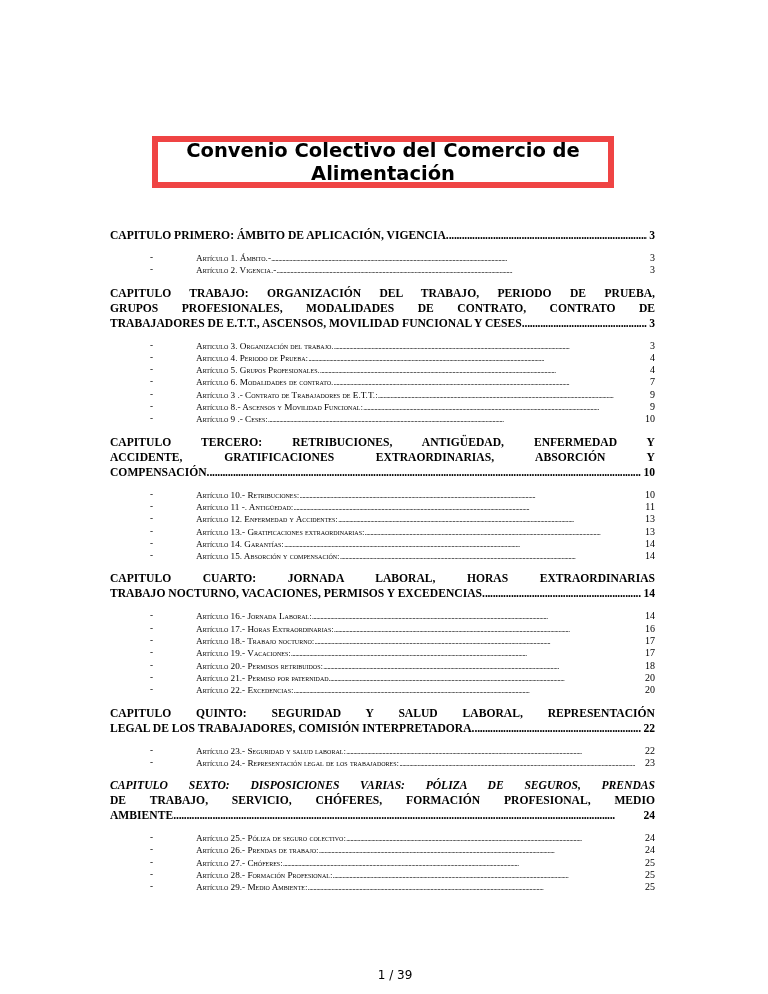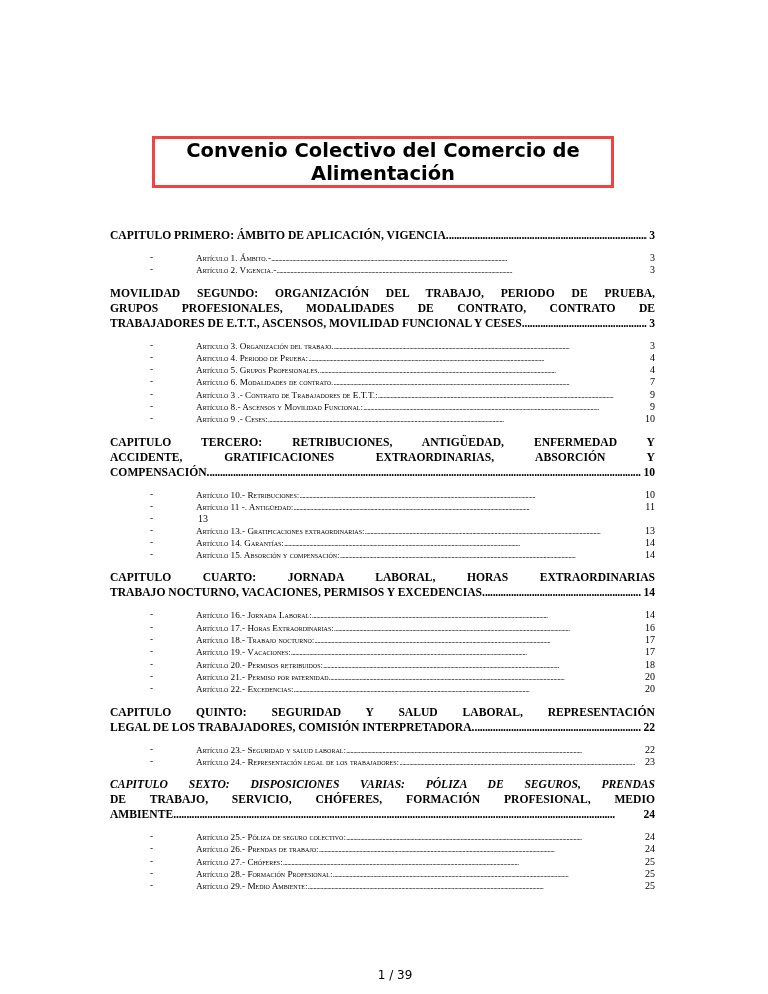--- a/index.html
+++ b/index.html
@@ -1,19 +1,19 @@
 <!DOCTYPE html>
 <html><head>
 <meta charset="utf-8">
 <style>
   html, body { margin: 0; padding: 0; background: #ffffff; }
   body { width: 768px; height: 994px; position: relative; overflow: hidden;
          font-family: "Liberation Serif", serif; color: #000; }
   .title-box { position: absolute; left: 152px; top: 136px; width: 462px; height: 52px;
-               border: 3px solid #ef4444; box-sizing: border-box;
+               border: 6px solid #ef4444; box-sizing: border-box;
                display: flex; flex-direction: column; align-items: center; justify-content: center; }
   .title-line { font-family: "DejaVu Sans", sans-serif; font-weight: bold; font-size: 19.5px;
                 line-height: 23px; text-align: center; white-space: nowrap; }
   .toc { position: absolute; left: 110px; top: 228px; width: 545px; }
   .chapter { font-weight: bold; font-size: 11.6px; line-height: 15px; margin-bottom: 9px; }
   .chapter .ctext { text-align: justify; text-align-last: left; }
   .row { display: flex; align-items: baseline; }
   .row .lead { flex: 1; overflow: hidden; white-space: nowrap; }
   .row .lead::after { content: ". . . . . . . . . . . . . . . . . . . . . . . . . . . . . . . . . . . . . . . . . . . . . . . . . . . . . . . . . . . . . . . . . . . . . . . . . . . . . . . . . . . . . . . . . . . . . . . . . . . . . . . . . . . . . . . . . . . . . . . . . . . . . . . . . . . . . . . . . . . . . . . . . . . . . . . . . . . . . . . . . . . . . . . . . ";
                       letter-spacing: -1.6px; }
@@ -51,21 +51,21 @@
       </li>
       <li class="article">
         <span class="dash">-</span>
         <div class="row">
           <span class="lead"><span>Artículo 2. Vigencia.-</span></span>
           <span class="pg">3</span>
         </div>
       </li>
     </ul>
     <div class="chapter">
-      <div class="ctext" style="text-align-last: justify;">MOVILIDAD SEGUNDO:  ORGANIZACIÓN DEL TRABAJO,  PERIODO DE PRUEBA,</div>
+      <div class="ctext" style="text-align-last: justify;">CAPITULO TRABAJO:  ORGANIZACIÓN DEL TRABAJO,  PERIODO DE PRUEBA,</div>
       <div class="ctext" style="text-align-last: justify;">GRUPOS PROFESIONALES, MODALIDADES DE CONTRATO, CONTRATO DE</div>
       <div class="row">
         <span class="lead"><span>TRABAJADORES DE E.T.T., ASCENSOS, MOVILIDAD FUNCIONAL Y CESES.</span></span>
         <span class="pg">3</span>
       </div>
     </div>
     <ul class="articles">
       <li class="article">
         <span class="dash">-</span>
         <div class="row">
@@ -135,20 +135,21 @@
       <li class="article">
         <span class="dash">-</span>
         <div class="row">
           <span class="lead"><span>Artículo 11 -.  Antigüedad:</span></span>
           <span class="pg">11</span>
         </div>
       </li>
       <li class="article">
         <span class="dash">-</span>
         <div class="row">
+          <span class="lead"><span>Artículo 12.  Enfermedad y Accidentes:</span></span>
           <span class="pg">13</span>
         </div>
       </li>
       <li class="article">
         <span class="dash">-</span>
         <div class="row">
           <span class="lead"><span>Artículo 13.- Gratificaciones extraordinarias:</span></span>
           <span class="pg">13</span>
         </div>
       </li>

